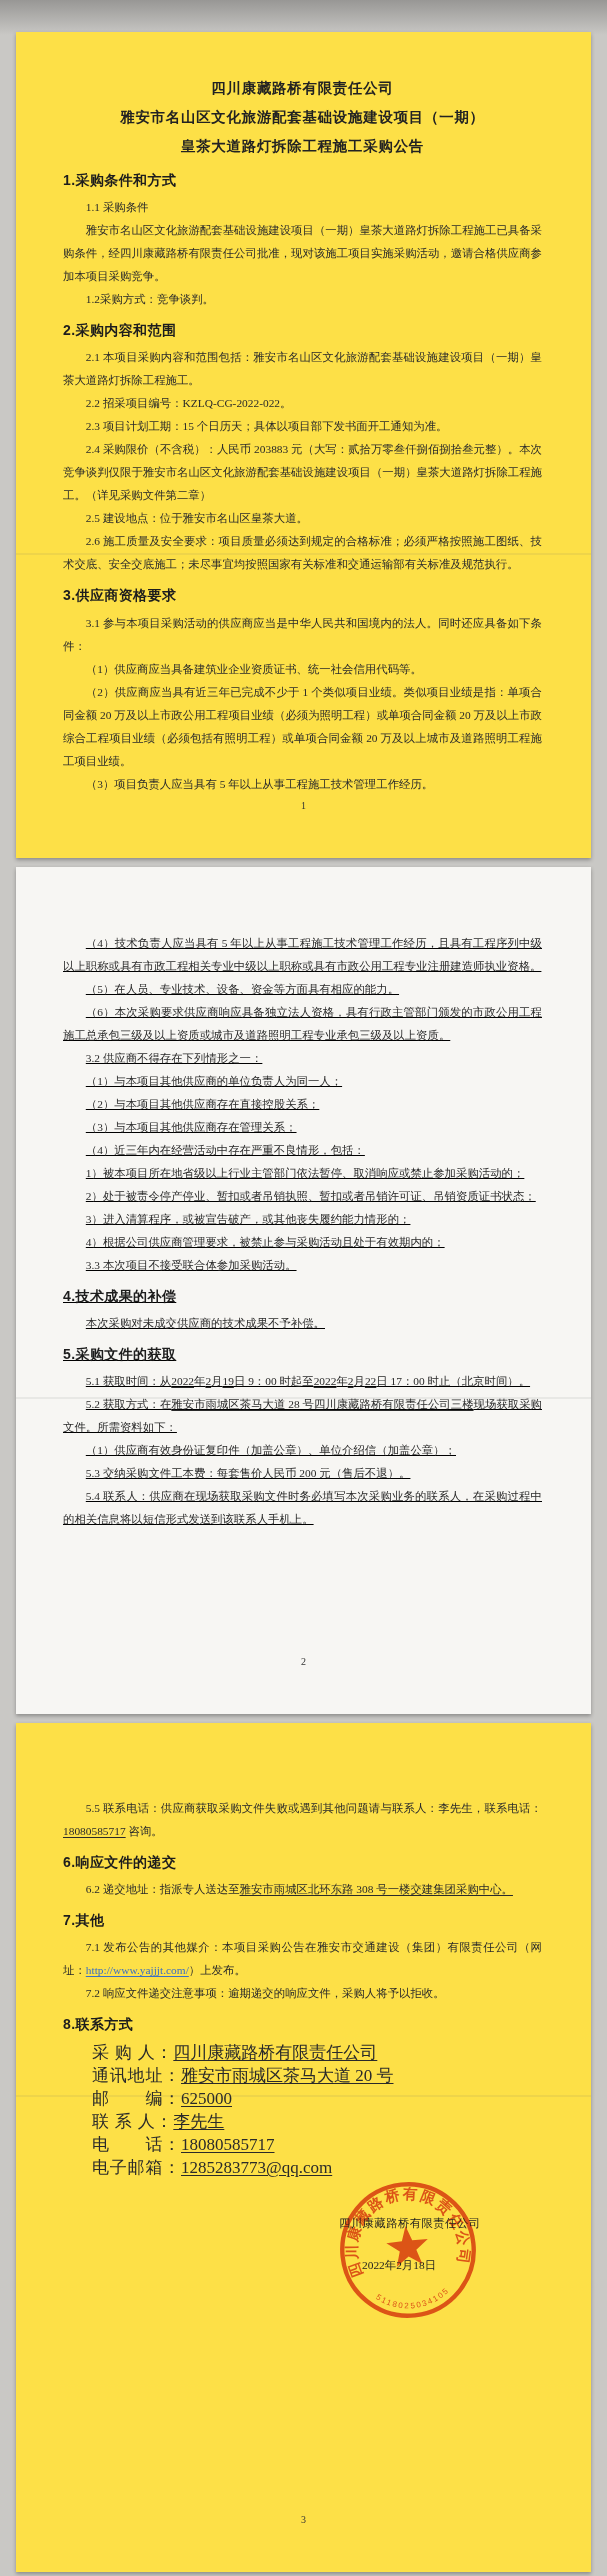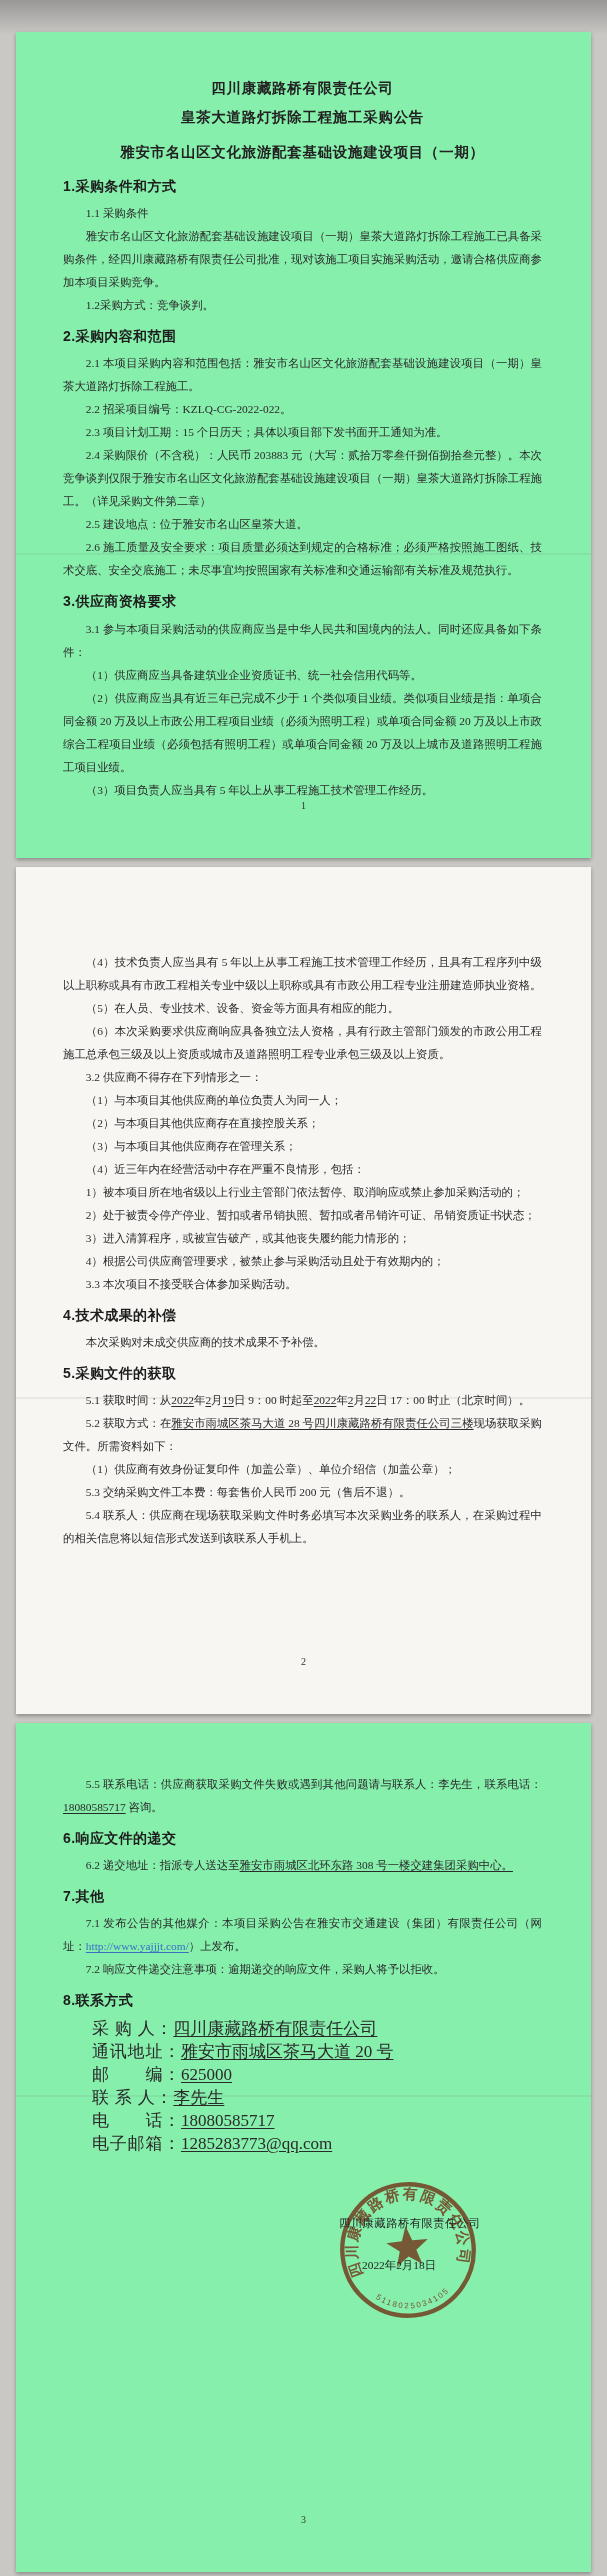--- a/index.html
+++ b/index.html
@@ -6,31 +6,31 @@
   body{
     width:607px;
     background:linear-gradient(180deg,#989795 0px,#c9c8c5 35px,#c9c8c5 100%);
     font-family:"Liberation Serif","DejaVu Serif",serif;
   }
   .doc{padding:32px 0 6px 0;}
   .page{
     position:relative;
     width:575px;
     margin:0 0 9px 16px;
-    background:#86efac;
+    background:#fde047;
     box-shadow:0 1.5px 3.8px rgba(0,0,0,.30);
     overflow:hidden;
   }
   .page.p1{height:826px;}
   .page.p2{height:847px;background:#f7f6f3;}
   .page.p3{height:849px;}
   .content{padding:0 49px 0 47px;}
   .p1 .content{padding-top:42px;}
-  .p2 .content{padding-top:84px;}
-  .p3 .content{padding-top:50px;}
+  .p2 .content{padding-top:65px;text-decoration:underline;}
+  .p3 .content{padding-top:74px;}
   .title-line{
     font-family:"Liberation Sans","DejaVu Sans",sans-serif;
     font-weight:bold;font-size:14.4px;line-height:29px;
     text-align:center;color:#222;letter-spacing:0.8px;
   }
   .title-line.last{margin-bottom:6px;}
   .sec-h{
     font-family:"Liberation Sans","DejaVu Sans",sans-serif;
     font-weight:bold;font-size:14px;line-height:23px;
     margin:7.6px 0 4.6px 0;color:#1d1d1d;letter-spacing:0.4px;
@@ -61,22 +61,22 @@
   .p3 .crease{top:372px;}
 </style>
 </head>
 <body>
 
 <div class="doc">
 
   <section class="page p1">
     <div class="content">
         <div class="title-line">四川康藏路桥有限责任公司</div>
+        <div class="title-line">雅安市名山区文化旅游配套基础设施建设项目（一期）</div>
         <div class="title-line last">皇茶大道路灯拆除工程施工采购公告</div>
-        <div class="title-line">雅安市名山区文化旅游配套基础设施建设项目（一期）</div>
         <h2 class="sec-h">1.采购条件和方式</h2>
         <p class="para"><span>1.1 采购条件</span></p>
         <p class="para"><span>雅安市名山区文化旅游配套基础设施建设项目（一期）皇茶大道路灯拆除工程施工已具备采购条件，经四川康藏路桥有限责任公司批准，现对该施工项目实施采购活动，邀请合格供应商参加本项目采购竞争。</span></p>
         <p class="para"><span>1.2采购方式：竞争谈判。</span></p>
         <h2 class="sec-h">2.采购内容和范围</h2>
         <p class="para"><span>2.1 本项目采购内容和范围包括：雅安市名山区文化旅游配套基础设施建设项目（一期）皇茶大道路灯拆除工程施工。</span></p>
         <p class="para"><span>2.2 招采项目编号：KZLQ-CG-2022-022。</span></p>
         <p class="para"><span>2.3 项目计划工期：15 个日历天；具体以项目部下发书面开工通知为准。</span></p>
         <p class="para"><span>2.4 采购限价（不含税）：人民币 203883 元（大写：贰拾万零叁仟捌佰捌拾叁元整）。本次竞争谈判仅限于雅安市名山区文化旅游配套基础设施建设项目（一期）皇茶大道路灯拆除工程施工。（详见采购文件第二章）</span></p>
         <p class="para"><span>2.5 建设地点：位于雅安市名山区皇茶大道。</span></p>

